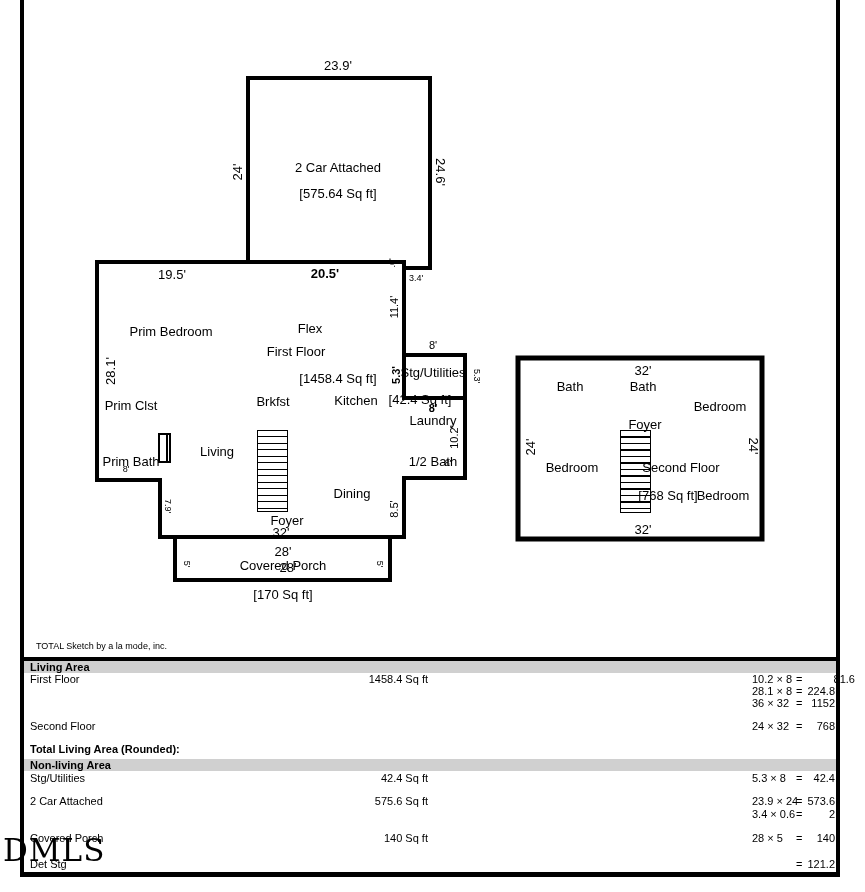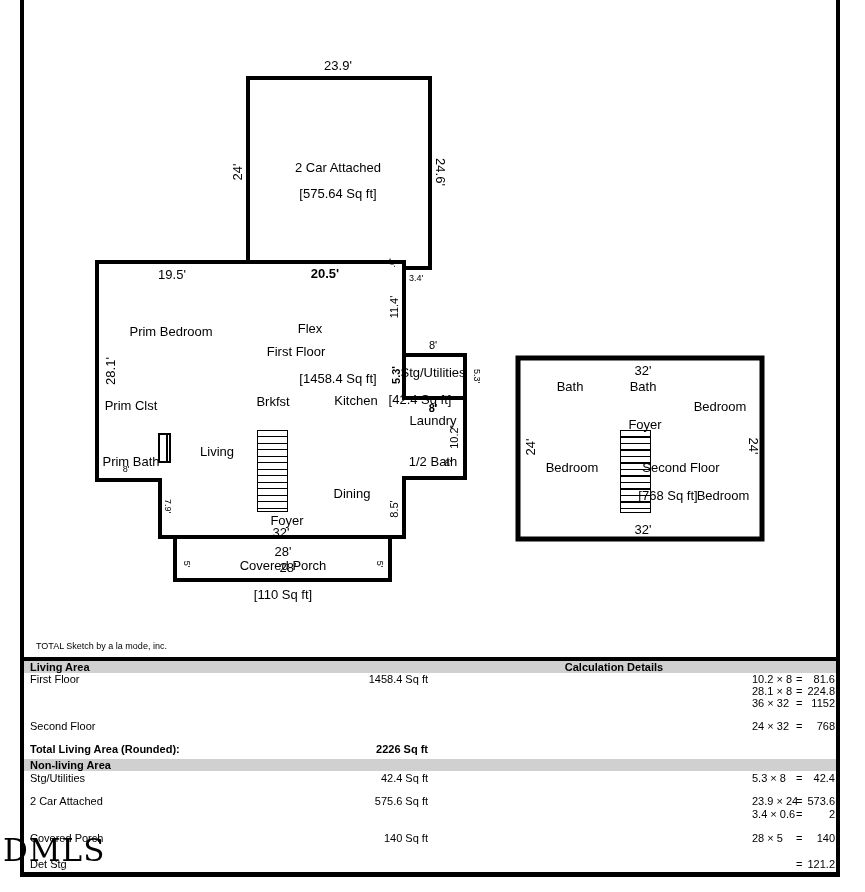--- a/index.html
+++ b/index.html
@@ -80,21 +80,21 @@
   <span class="lbl" style="left:131px;top:461px;">Prim Bath</span>
   <span class="lbl d9" style="left:126px;top:469px;">8'</span>
   <span class="lbl" style="left:287px;top:520px;">Foyer</span>
   <span class="lbl" style="left:281px;top:532px;">32'</span>
 
   <span class="lbl" style="left:283px;top:551px;">28'</span>
   <span class="lbl" style="left:283px;top:565px;">Covered Porch</span>
   <span class="lbl" style="left:288px;top:567px;">28'</span>
   <span class="lbl d9 rotr" style="left:186px;top:564px;">5'</span>
   <span class="lbl d9 rotr" style="left:379px;top:564px;">5'</span>
-  <span class="lbl" style="left:283px;top:594px;">[110 Sq ft]</span>
+  <span class="lbl" style="left:283px;top:594px;">[170 Sq ft]</span>
 
   <span class="lbl" style="left:643px;top:370px;">32'</span>
   <span class="lbl" style="left:570px;top:386px;">Bath</span>
   <span class="lbl" style="left:643px;top:386px;">Bath</span>
   <span class="lbl" style="left:720px;top:406px;">Bedroom</span>
   <span class="lbl" style="left:645px;top:424px;">Foyer</span>
   <span class="lbl rotl" style="left:530px;top:447px;">24'</span>
   <span class="lbl rotr" style="left:753px;top:446px;">24'</span>
   <span class="lbl" style="left:572px;top:467px;">Bedroom</span>
   <span class="lbl" style="left:681px;top:467px;">Second Floor</span>
@@ -103,41 +103,39 @@
   <span class="lbl" style="left:643px;top:529px;">32'</span>
 
   <div class="bar" style="left:20px;top:0;width:4px;height:877px;"></div>
   <div class="bar" style="left:836px;top:0;width:4px;height:877px;"></div>
 
   <span class="trow" style="left:36px;top:640px;font-size:9px;">TOTAL Sketch by a la mode, inc.</span>
 
   <div class="bar" style="left:20px;top:657px;width:820px;height:4px;"></div>
   <div class="band" style="top:661px;"></div>
   <span class="trow b" style="left:30px;top:661px;">Living Area</span>
-  <span class="trow b ctr" style="left:464px;top:661px;width:300px;">Calculation Details</span>
 
   <span class="trow" style="left:30px;top:673px;">First Floor</span>
   <span class="trow val" style="left:118px;top:673px;">1458.4 Sq ft</span>
   <span class="trow" style="left:752px;top:673px;">10.2 × 8</span>
   <span class="trow" style="left:796px;top:673px;">=</span>
-  <span class="trow res" style="left:789px;top:673px;">81.6</span>
+  <span class="trow res" style="left:789px;top:673px;padding-left:20px;">81.6</span>
   <span class="trow" style="left:752px;top:685px;">28.1 × 8</span>
   <span class="trow" style="left:796px;top:685px;">=</span>
   <span class="trow res" style="left:789px;top:685px;">224.8</span>
   <span class="trow" style="left:752px;top:697px;">36 × 32</span>
   <span class="trow" style="left:796px;top:697px;">=</span>
   <span class="trow res" style="left:789px;top:697px;">1152</span>
 
   <span class="trow" style="left:30px;top:720px;">Second Floor</span>
   <span class="trow" style="left:752px;top:720px;">24 × 32</span>
   <span class="trow" style="left:796px;top:720px;">=</span>
   <span class="trow res" style="left:789px;top:720px;">768</span>
 
   <span class="trow b" style="left:30px;top:743px;">Total Living Area (Rounded):</span>
-  <span class="trow val b" style="left:118px;top:743px;">2226 Sq ft</span>
 
   <div class="band" style="top:759px;"></div>
   <span class="trow b" style="left:30px;top:759px;">Non-living Area</span>
 
   <span class="trow" style="left:30px;top:772px;">Stg/Utilities</span>
   <span class="trow val" style="left:118px;top:772px;">42.4 Sq ft</span>
   <span class="trow" style="left:752px;top:772px;">5.3 × 8</span>
   <span class="trow" style="left:796px;top:772px;">=</span>
   <span class="trow res" style="left:789px;top:772px;">42.4</span>
 

